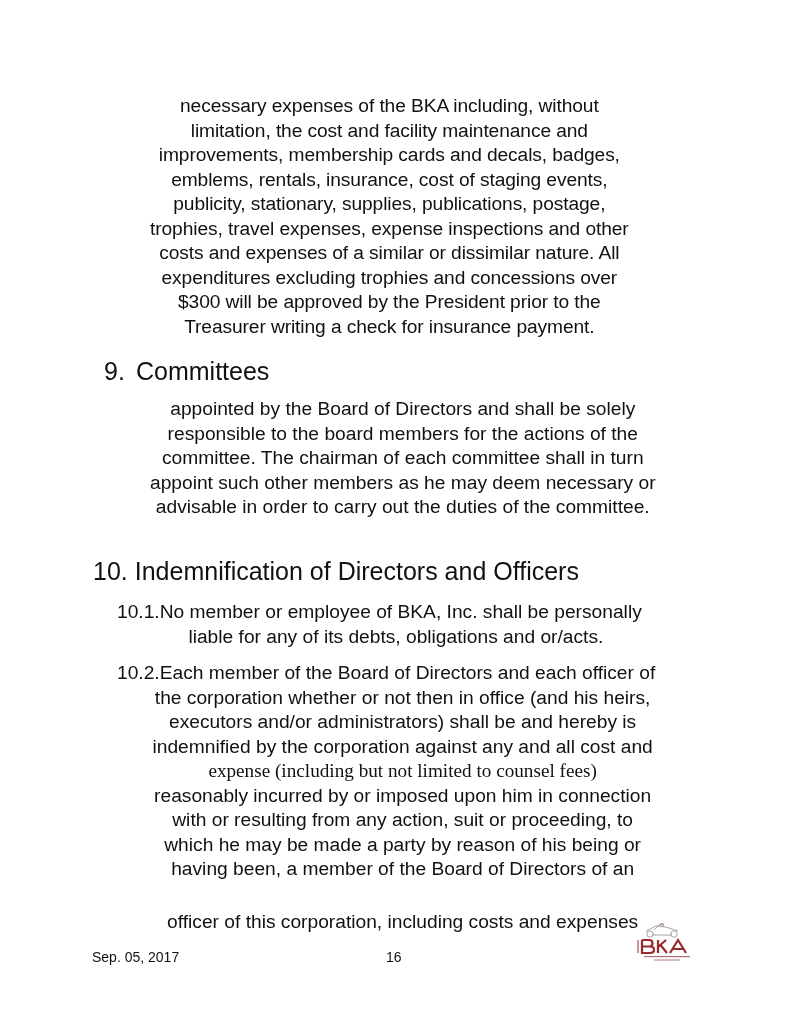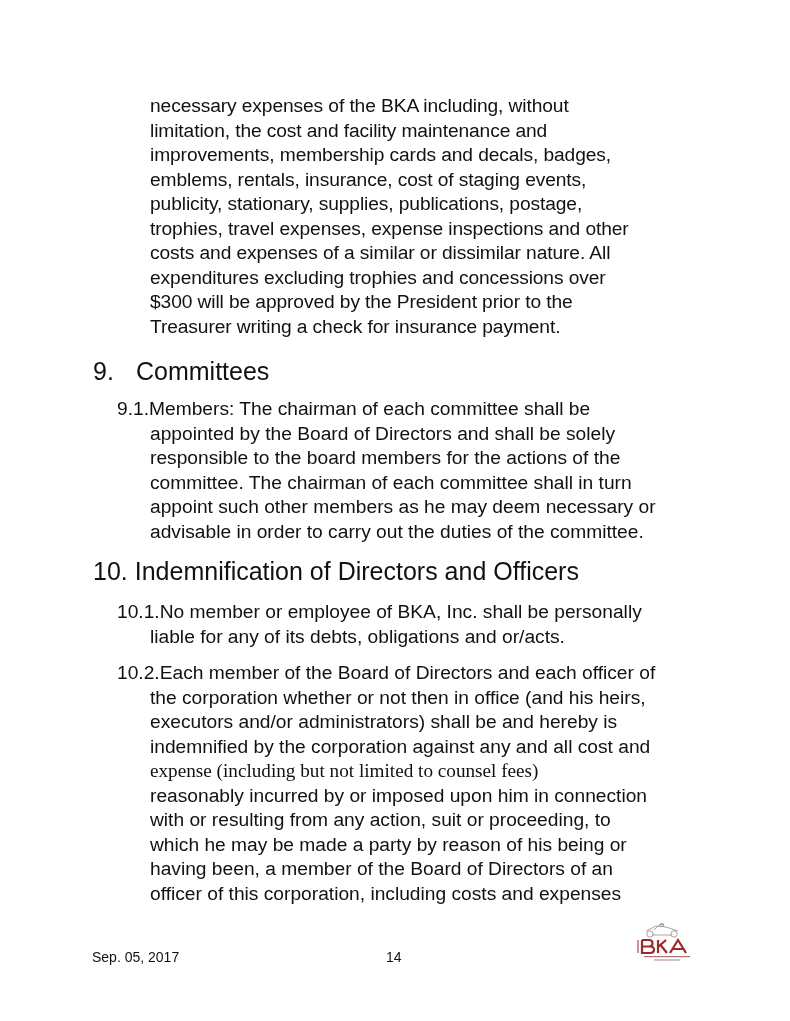--- a/index.html
+++ b/index.html
@@ -11,21 +11,21 @@
       width: 790px;
       height: 1021px;
       position: relative;
       overflow: hidden;
       font-family: "Liberation Sans", sans-serif;
       color: #111111;
     }
     .page {
       position: absolute;
       left: 0; top: 0;
-      width: 790px; height: 844px;
+      width: 790px; height: 844px; text-align: center;
     }
     .para {
       position: absolute;
       font-size: 19.2px;
       line-height: 24.5px;
       letter-spacing: -0.1px;
     }
     .para .line {
       display: block;
       white-space: nowrap;
@@ -90,21 +90,20 @@
     <span class="line">expenditures excluding trophies and concessions over</span>
     <span class="line">$300 will be approved by the President prior to the</span>
     <span class="line">Treasurer writing a check for insurance payment.</span>
   </div>
 
   <div class="heading" style="left:93px; top:356px;">
     <span class="num" style="width:43px;">9.</span><span>Committees</span>
   </div>
 
   <div class="item" style="left:117px; top:397px;">
-    <span class="first"><span>9.1.</span><span>Members: The chairman of each committee shall be</span></span>
     <span class="cont" style="padding-left:33px;">appointed by the Board of Directors and shall be solely</span>
     <span class="cont" style="padding-left:33px;">responsible to the board members for the actions of the</span>
     <span class="cont" style="padding-left:33px;">committee. The chairman of each committee shall in turn</span>
     <span class="cont" style="padding-left:33px;">appoint such other members as he may deem necessary or</span>
     <span class="cont" style="padding-left:33px;">advisable in order to carry out the duties of the committee.</span>
   </div>
 
   <div class="heading" style="left:93px; top:556px;">
     <span class="num" style="padding-right:7px;">10.</span><span>Indemnification of Directors and Officers</span>
   </div>
@@ -117,25 +116,25 @@
   <div class="item" style="left:117px; top:661px;">
     <span class="first"><span>10.2.</span><span>Each member of the Board of Directors and each officer of</span></span>
     <span class="cont" style="padding-left:33px;">the corporation whether or not then in office (and his heirs,</span>
     <span class="cont" style="padding-left:33px;">executors and/or administrators) shall be and hereby is</span>
     <span class="cont" style="padding-left:33px;">indemnified by the corporation against any and all cost and</span>
     <span class="cont" style="padding-left:33px;font-family:Liberation Serif, serif;">expense (including but not limited to counsel fees)</span>
     <span class="cont" style="padding-left:33px;">reasonably incurred by or imposed upon him in connection</span>
     <span class="cont" style="padding-left:33px;">with or resulting from any action, suit or proceeding, to</span>
     <span class="cont" style="padding-left:33px;">which he may be made a party by reason of his being or</span>
     <span class="cont" style="padding-left:33px;">having been, a member of the Board of Directors of an</span>
-    <span class="cont" style="padding-left:33px;">officer of this corporation, including costs and expenses</span>
+    <span class="cont" style="padding-left:33px;margin-top:28px;">officer of this corporation, including costs and expenses</span>
   </div>
 
   <div class="footer-date">Sep. 05, 2017</div>
-  <div class="footer-page">14</div>
+  <div class="footer-page">16</div>
 
   <div class="logo">
     <svg width="70" height="44" viewBox="0 0 70 44" xmlns="http://www.w3.org/2000/svg">
 
       <g stroke="#9a8a8a" stroke-width="0.8" fill="none">
         <circle cx="18" cy="12" r="3.2"></circle>
         <circle cx="42" cy="12" r="3.2"></circle>
         <path d="M14 9 L24 4 L34 5 L46 9"></path>
         <path d="M22 8 L28 2 L32 3"></path>
         <path d="M20 13 L40 13"></path>

